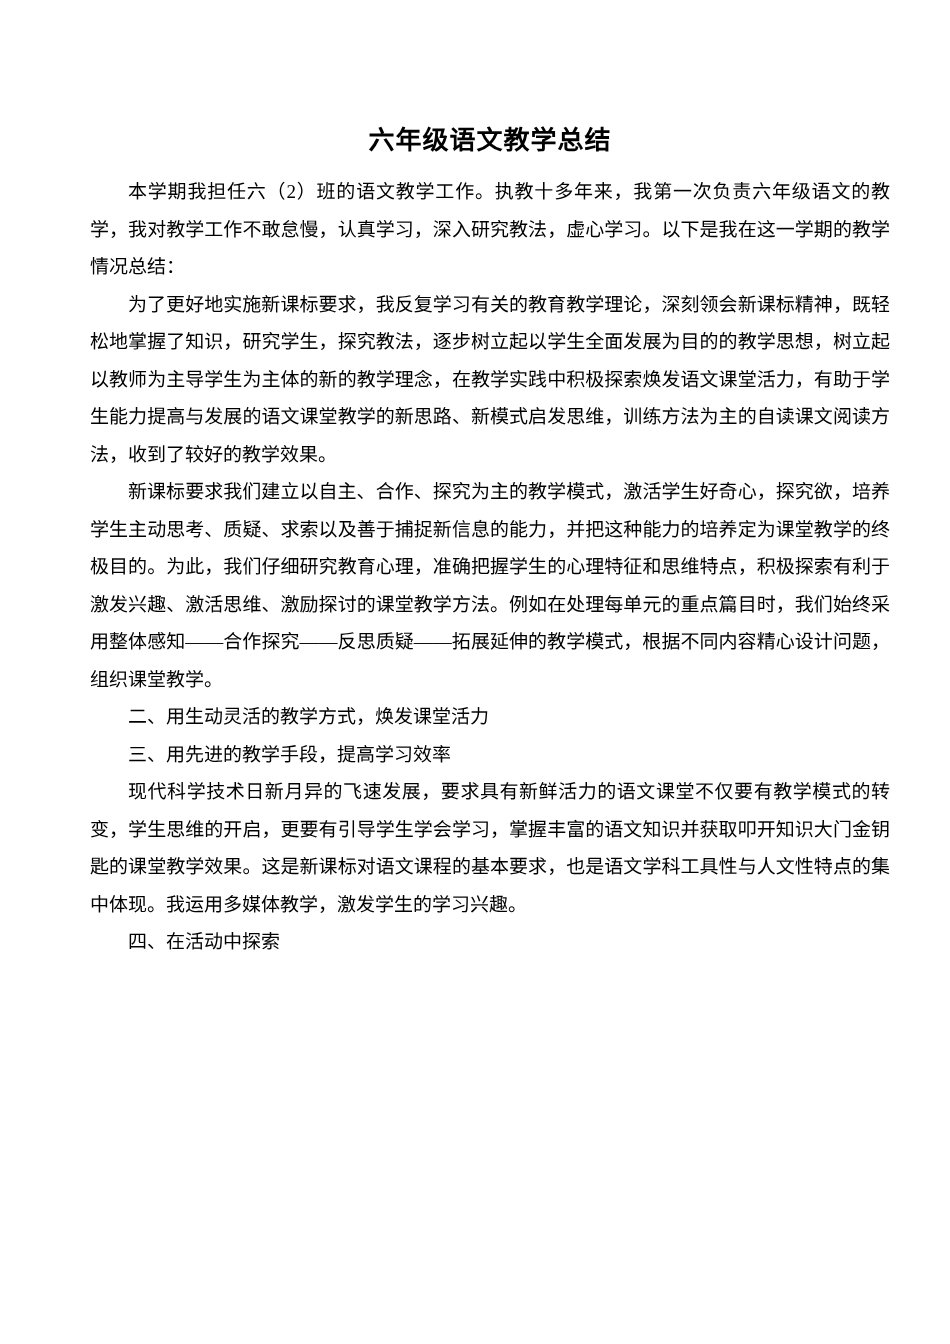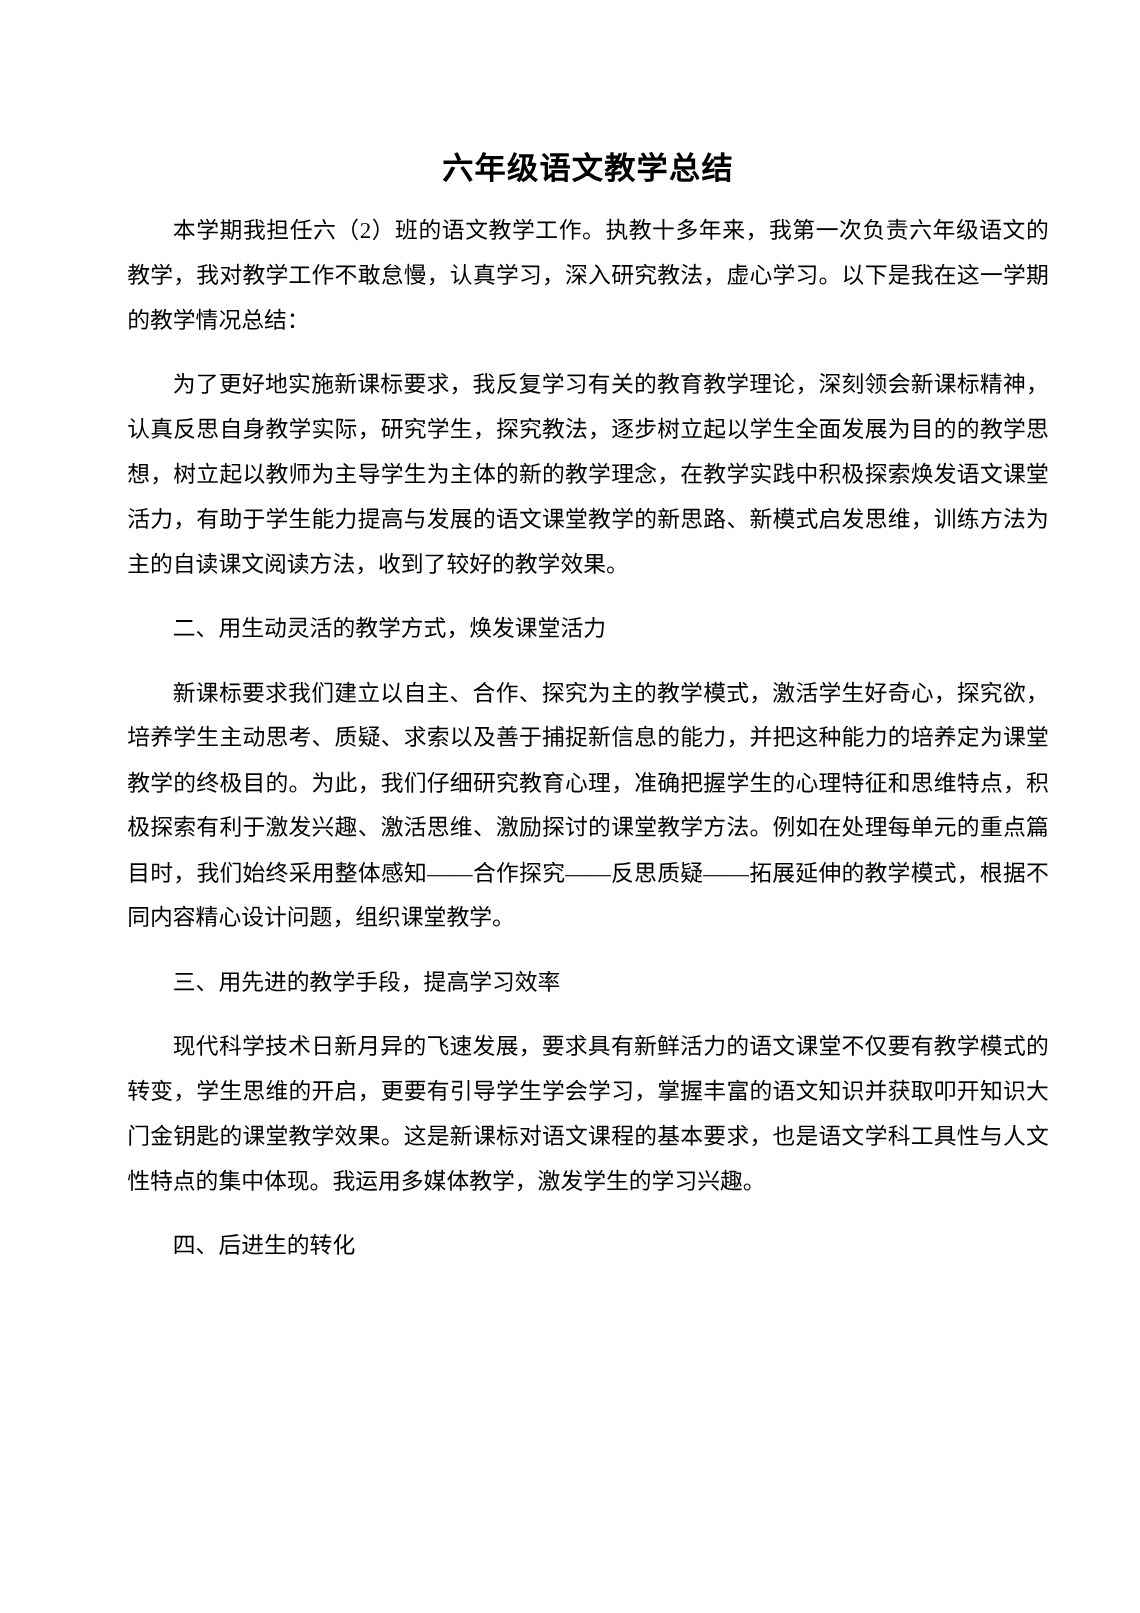--- a/index.html
+++ b/index.html
@@ -27,39 +27,39 @@
     margin: 0 0 15px 0;
     letter-spacing: 1px;
   }
   .para {
     font-family: "Liberation Serif", "DejaVu Serif", serif;
     font-size: 19px;
     line-height: 37.5px;
     text-align: justify;
     text-justify: inter-ideograph;
     text-indent: 2em;
-    margin: 16px;
+    margin: 0;
     word-break: break-all;
     overflow-wrap: break-word;
   }
 </style>
 </head>
 <body>
 
 <div class="page">
   <h1 class="doc-title">六年级语文教学总结</h1>
 
   <p class="para">本学期我担任六（2）班的语文教学工作。执教十多年来，我第一次负责六年级语文的教学，我对教学工作不敢怠慢，认真学习，深入研究教法，虚心学习。以下是我在这一学期的教学情况总结：</p>
 
 
-  <p class="para">为了更好地实施新课标要求，我反复学习有关的教育教学理论，深刻领会新课标精神，认真反思自身教学实际，研究学生，探究教法，逐步树立起以学生全面发展为目的的教学思想，树立起以教师为主导学生为主体的新的教学理念，在教学实践中积极探索焕发语文课堂活力，有助于学生能力提高与发展的语文课堂教学的新思路、新模式启发思维，训练方法为主的自读课文阅读方法，收到了较好的教学效果。</p>
+  <p class="para">为了更好地实施新课标要求，我反复学习有关的教育教学理论，深刻领会新课标精神，既轻松地掌握了知识，研究学生，探究教法，逐步树立起以学生全面发展为目的的教学思想，树立起以教师为主导学生为主体的新的教学理念，在教学实践中积极探索焕发语文课堂活力，有助于学生能力提高与发展的语文课堂教学的新思路、新模式启发思维，训练方法为主的自读课文阅读方法，收到了较好的教学效果。</p>
+
+  <p class="para">新课标要求我们建立以自主、合作、探究为主的教学模式，激活学生好奇心，探究欲，培养学生主动思考、质疑、求索以及善于捕捉新信息的能力，并把这种能力的培养定为课堂教学的终极目的。为此，我们仔细研究教育心理，准确把握学生的心理特征和思维特点，积极探索有利于激发兴趣、激活思维、激励探讨的课堂教学方法。例如在处理每单元的重点篇目时，我们始终采用整体感知——合作探究——反思质疑——拓展延伸的教学模式，根据不同内容精心设计问题，组织课堂教学。</p>
 
   <p class="para">二、用生动灵活的教学方式，焕发课堂活力</p>
-
-  <p class="para">新课标要求我们建立以自主、合作、探究为主的教学模式，激活学生好奇心，探究欲，培养学生主动思考、质疑、求索以及善于捕捉新信息的能力，并把这种能力的培养定为课堂教学的终极目的。为此，我们仔细研究教育心理，准确把握学生的心理特征和思维特点，积极探索有利于激发兴趣、激活思维、激励探讨的课堂教学方法。例如在处理每单元的重点篇目时，我们始终采用整体感知——合作探究——反思质疑——拓展延伸的教学模式，根据不同内容精心设计问题，组织课堂教学。</p>
 
 
   <p class="para">三、用先进的教学手段，提高学习效率</p>
 
   <p class="para">现代科学技术日新月异的飞速发展，要求具有新鲜活力的语文课堂不仅要有教学模式的转变，学生思维的开启，更要有引导学生学会学习，掌握丰富的语文知识并获取叩开知识大门金钥匙的课堂教学效果。这是新课标对语文课程的基本要求，也是语文学科工具性与人文性特点的集中体现。我运用多媒体教学，激发学生的学习兴趣。</p>
 
-  <p class="para">四、后进生的转化</p>
+  <p class="para">四、在活动中探索</p>
 </div>
 
 </body></html>

